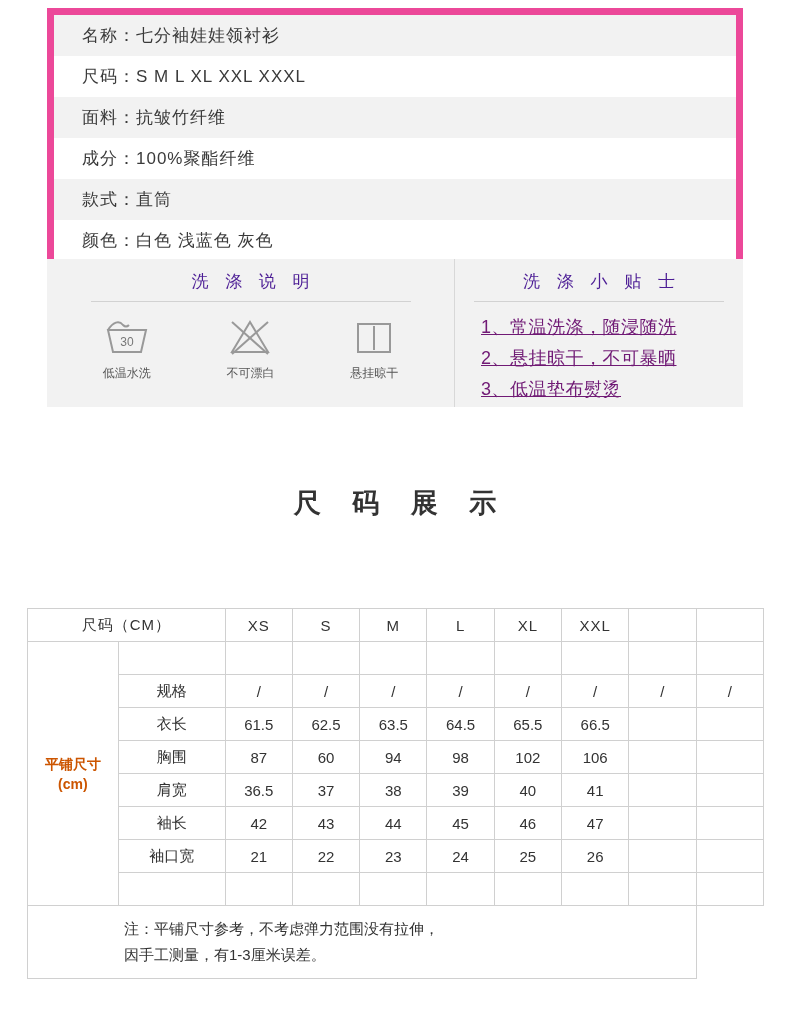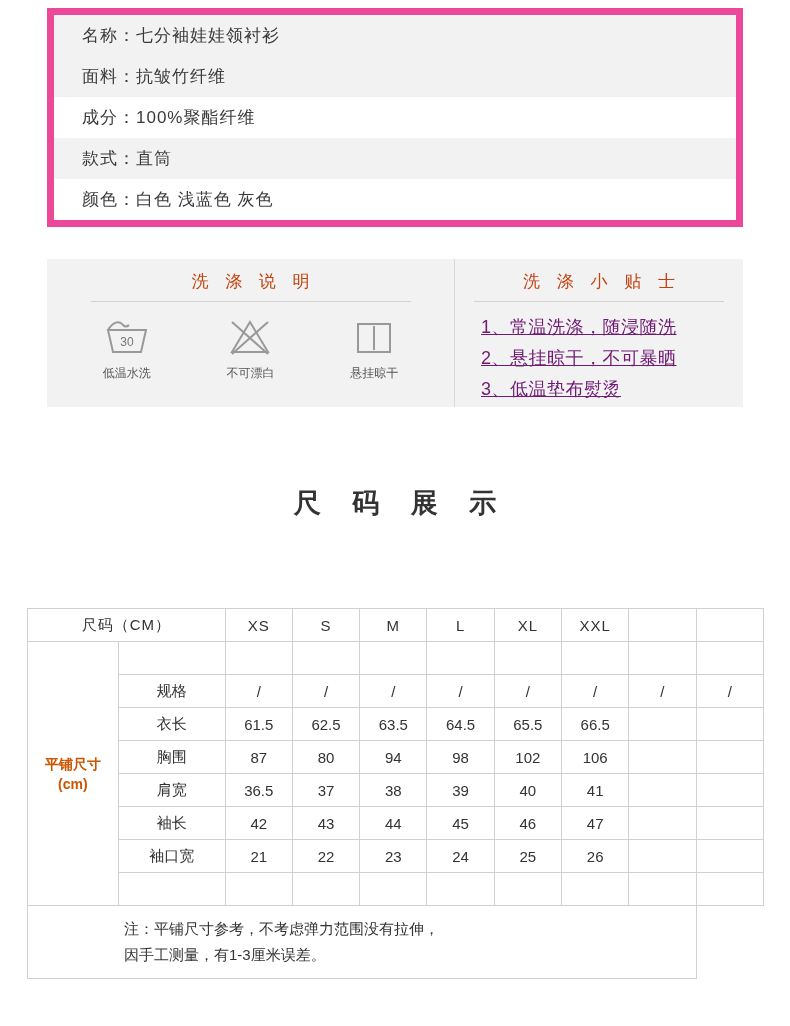--- a/index.html
+++ b/index.html
@@ -58,21 +58,21 @@
     position: relative;
   }
   .wash-right {
     flex: 1;
     position: relative;
     box-sizing: border-box;
   }
   .wash-title {
     text-align: center;
     font-size: 17px;
-    color: #c2410c;
+    color: #4c1d95;
     letter-spacing: 6px;
     padding-top: 11px;
     padding-left: 6px;
   }
   .wash-title-underline {
     width: 320px;
     height: 1px;
     background: #d2d2d2;
     margin: 8px auto 0 auto;
   }
@@ -191,20 +191,24 @@
   .blank-row td { height: 28px; }
 </style>
 </head>
 <body>
 
 <div class="spec-wrap">
   <div class="spec-row alt">
     <span class="spec-label">名称：</span>
     <span class="spec-value">七分袖娃娃领衬衫</span>
   </div>
+  <div class="spec-row plain">
+    <span class="spec-label">尺码：</span>
+    <span class="spec-value">S  M  L  XL  XXL  XXXL</span>
+  </div>
   <div class="spec-row alt">
     <span class="spec-label">面料：</span>
     <span class="spec-value">抗皱竹纤维</span>
   </div>
   <div class="spec-row plain">
     <span class="spec-label">成分：</span>
     <span class="spec-value">100%聚酯纤维</span>
   </div>
   <div class="spec-row alt">
     <span class="spec-label">款式：</span>
@@ -340,21 +344,21 @@
       <td>64.5</td>
       <td>65.5</td>
       <td>66.5</td>
       <td></td>
       <td></td>
     </tr>
 
     <tr class="row-mid">
       <td>胸围</td>
       <td>87</td>
-      <td>80</td>
+      <td>60</td>
       <td>94</td>
       <td>98</td>
       <td>102</td>
       <td>106</td>
       <td></td>
       <td></td>
     </tr>
 
     <tr class="row-mid">
       <td>肩宽</td>

